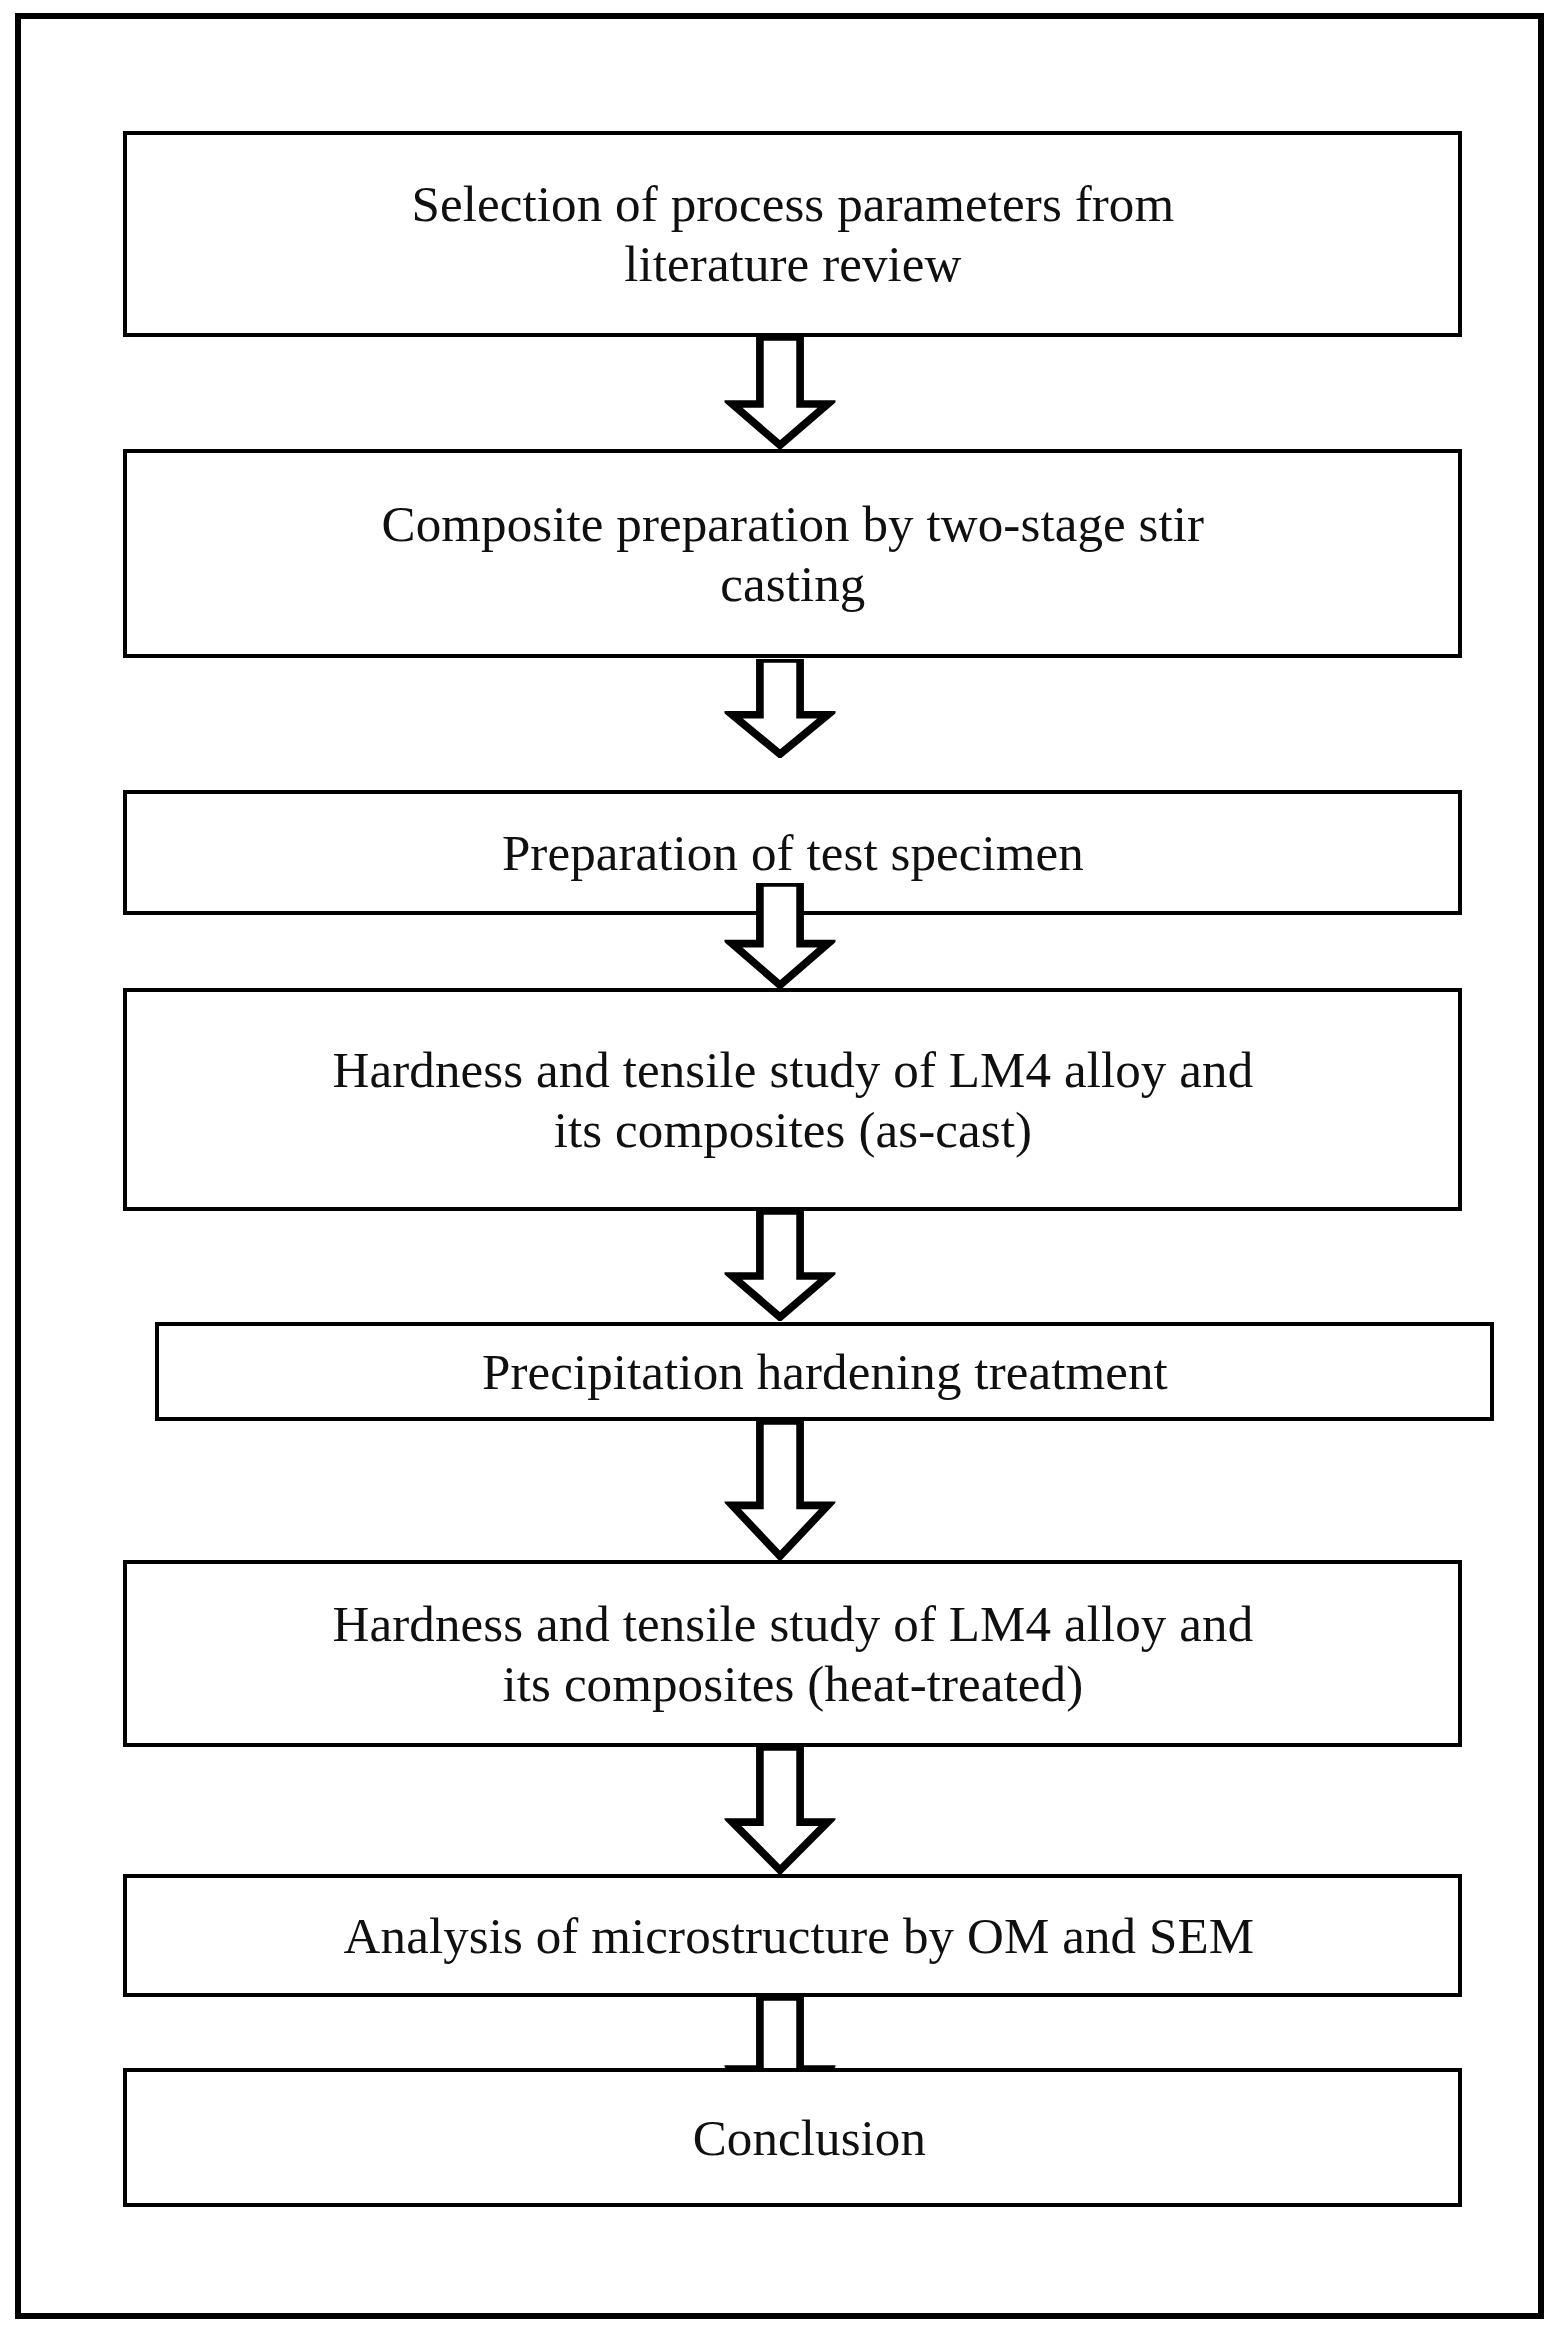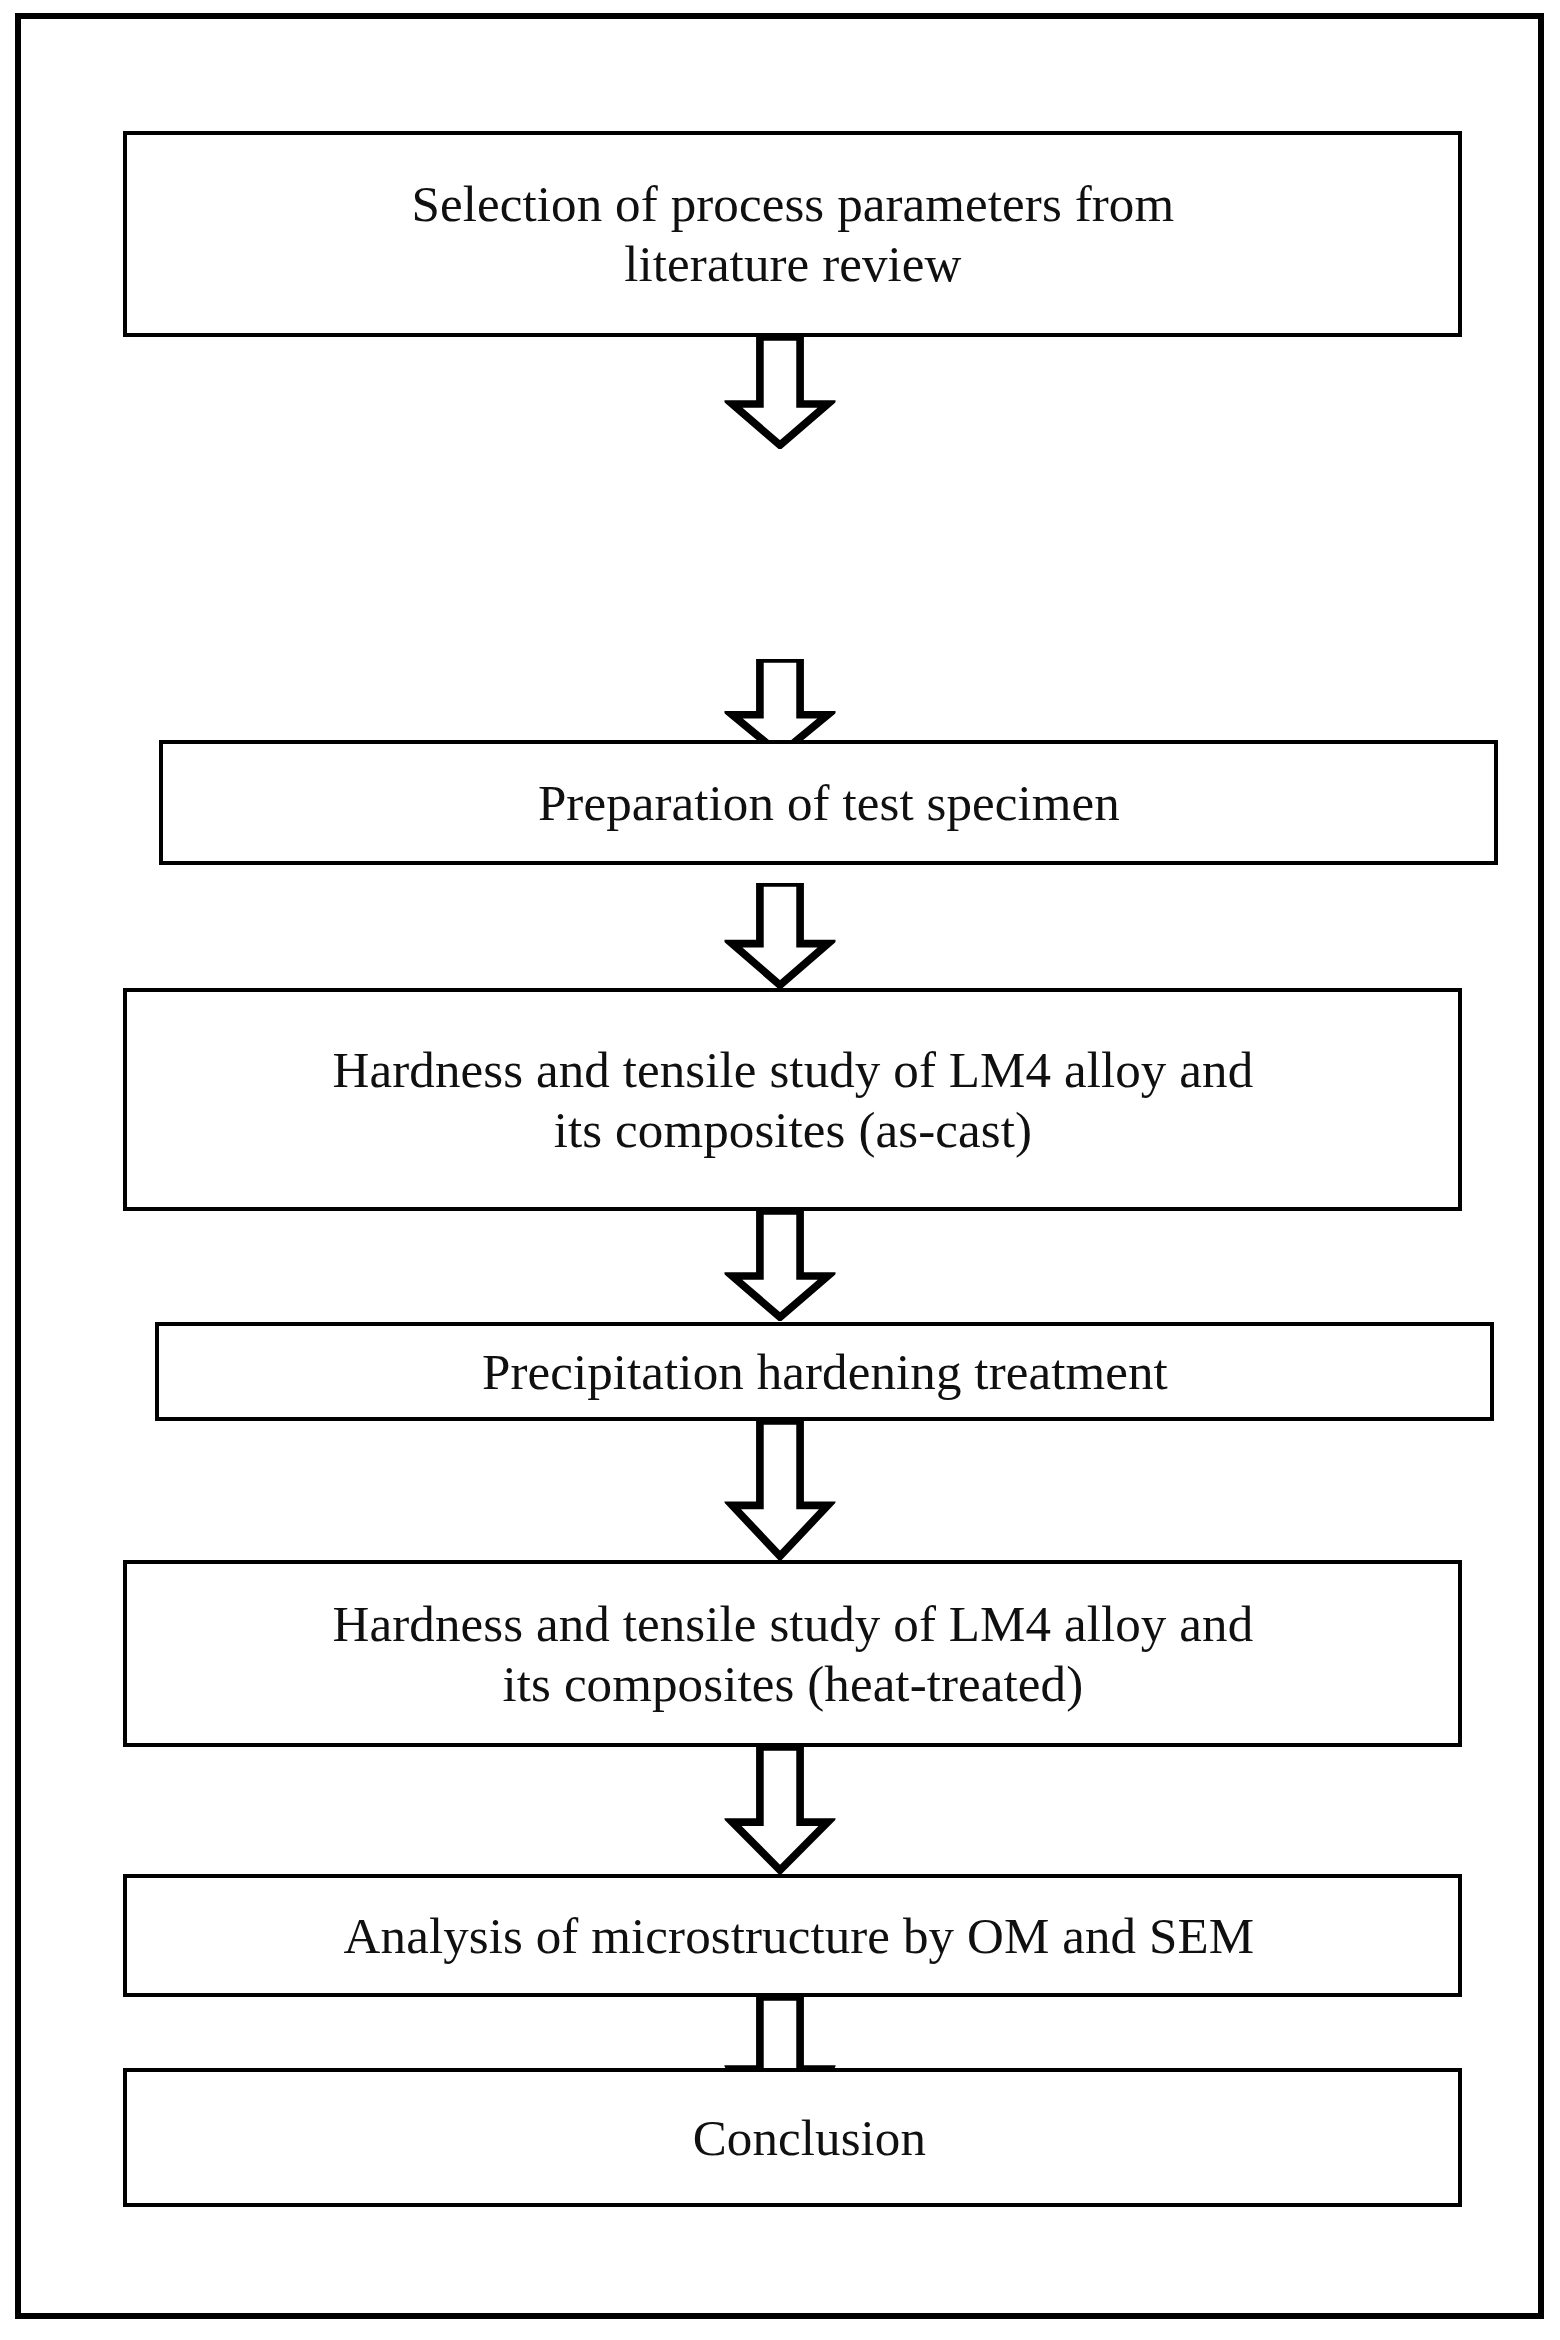--- a/index.html
+++ b/index.html
@@ -84,28 +84,32 @@
       <span class="label">Selection of process parameters from
 literature review</span>
     </div>
 
     <div class="arrow" style="top:318px; height:112px;">
       <svg viewBox="0 0 116 117" preserveAspectRatio="none" xmlns="http://www.w3.org/2000/svg">
         <path d="M 37 0 L 37 70 L 8 70 L 58 113 L 108 70 L 79 70 L 79 0 Z" fill="#ffffff" stroke="#000000" stroke-width="8" stroke-linejoin="miter"></path>
       </svg>
     </div>
 
+    <div class="flow-box" style="top:430px; height:209px;">
+      <span class="label">Composite preparation by two-stage stir
+casting</span>
+    </div>
 
     <div class="arrow" style="top:640px; height:99px;">
       <svg viewBox="0 0 116 103" preserveAspectRatio="none" xmlns="http://www.w3.org/2000/svg">
         <path d="M 37 0 L 37 58 L 8 58 L 58 99 L 108 58 L 79 58 L 79 0 Z" fill="#ffffff" stroke="#000000" stroke-width="8" stroke-linejoin="miter"></path>
       </svg>
     </div>
 
-    <div class="flow-box" style="top:721px; height:125px;margin-left:36px;">
+    <div class="flow-box" style="top:771px; height:125px;">
       <span class="label">Preparation of test specimen</span>
     </div>
 
     <div class="arrow" style="top:864px; height:106px;">
       <svg viewBox="0 0 116 110" preserveAspectRatio="none" xmlns="http://www.w3.org/2000/svg">
         <path d="M 37 0 L 37 63 L 8 63 L 58 106 L 108 63 L 79 63 L 79 0 Z" fill="#ffffff" stroke="#000000" stroke-width="8" stroke-linejoin="miter"></path>
       </svg>
     </div>
 
     <div class="flow-box" style="top:969px; height:223px;">

